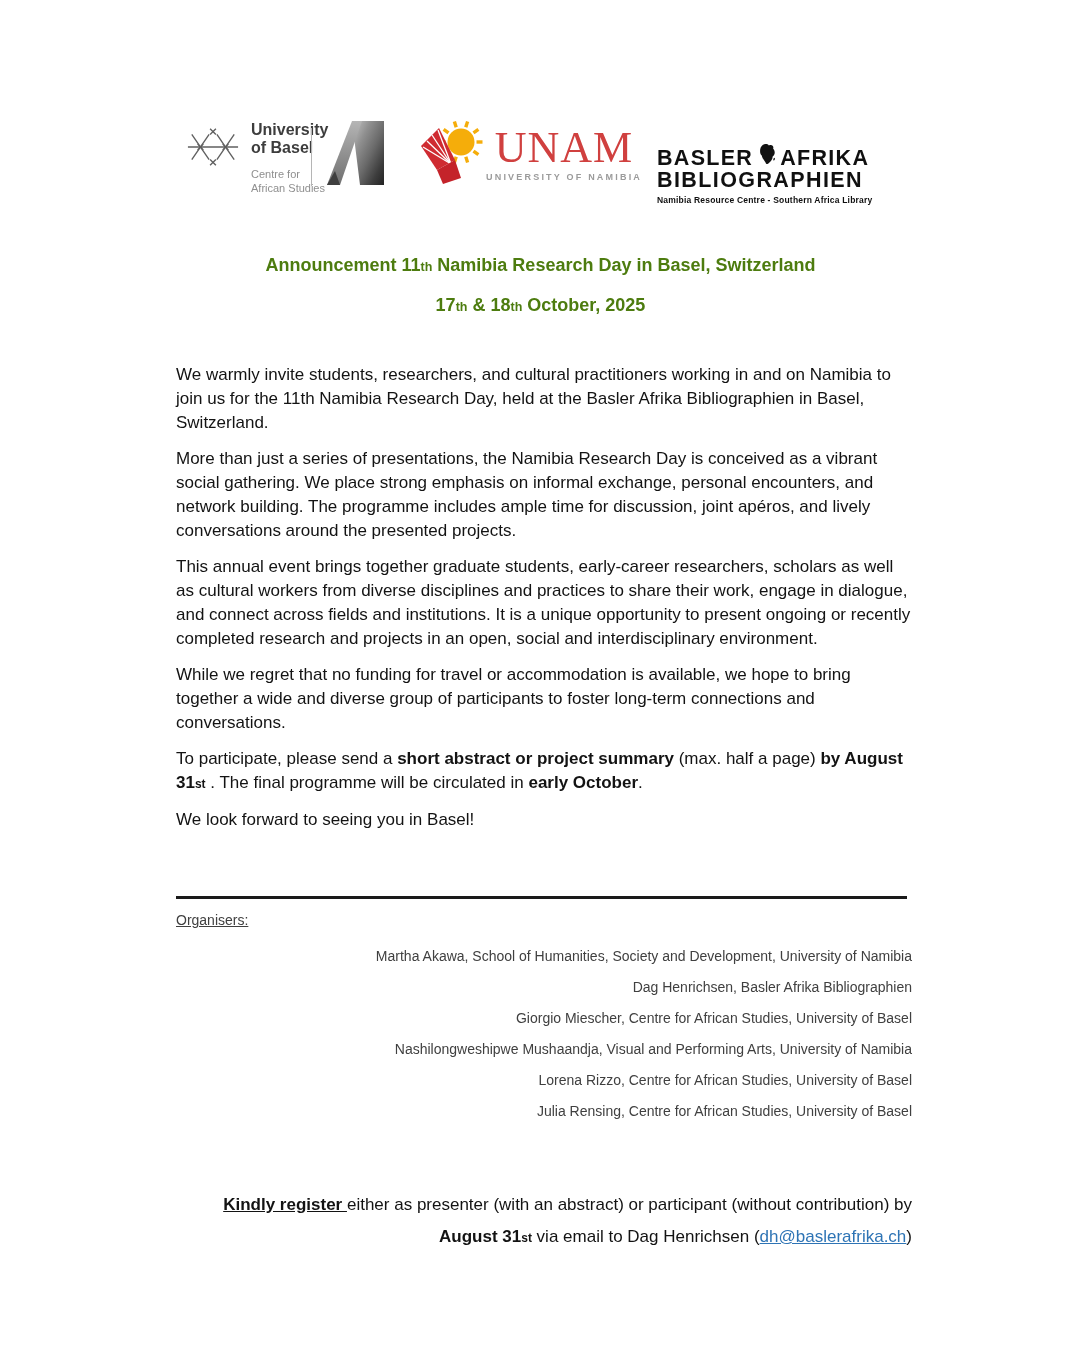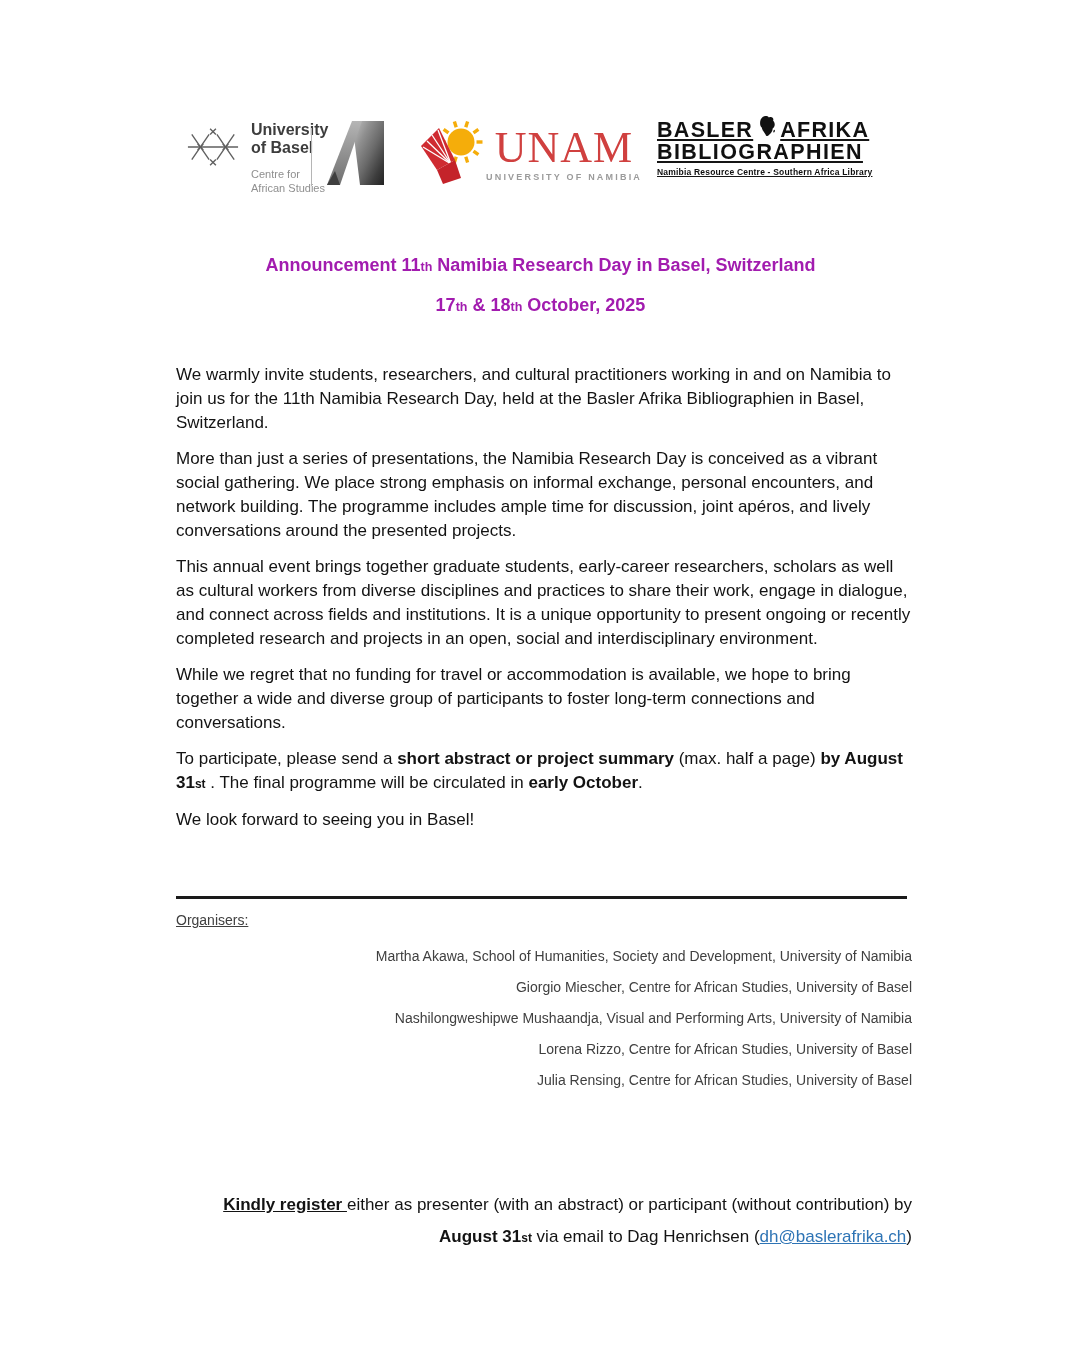--- a/index.html
+++ b/index.html
@@ -12,29 +12,29 @@
   .lg-unibas { position:absolute; left:186px; top:121px; display:flex; gap:11px; }
   .unibas-name { font-size:16px; font-weight:bold; color:#3d3d3d; line-height:18px; }
   .unibas-sub  { font-size:11px; color:#8f8f8f; line-height:14px; margin-top:10px; }
   .vdiv { position:absolute; left:311px; top:128px; width:1px; height:58px; background:#b5b5b5; }
   .lg-a { position:absolute; left:327px; top:121px; }
   .lg-unam { position:absolute; left:419px; top:120px; display:flex; align-items:flex-start; }
   .unam-text { margin-left:3px; margin-top:8px; text-align:center; }
   .unam-acronym { font-family:"Liberation Serif", serif; font-size:44px; line-height:40px;
                   color:#d0403f; letter-spacing:1px; }
   .unam-sub { font-size:9px; font-weight:bold; color:#9b9b9b; letter-spacing:2.2px; margin-top:4px; white-space:nowrap; }
-  .lg-bab { position:absolute; left:657px; top:120px;text-decoration:underline; }
+  .lg-bab { position:absolute; left:657px; top:148px; }
   .bab-l1 { font-size:21.5px; font-weight:bold; letter-spacing:1.3px; color:#101010;
             line-height:21px; display:flex; align-items:center; gap:4px; white-space:nowrap; }
   .bab-l2 { font-size:21.5px; font-weight:bold; letter-spacing:1.4px; color:#101010; line-height:22px; white-space:nowrap; }
   .bab-l3 { font-size:8.5px; font-weight:bold; color:#101010; margin-top:4px; letter-spacing:0.2px; white-space:nowrap; }
   .africa-wrap { display:inline-block; margin-top:-5px; }
 
   
-  .titles { position:absolute; left:175px; top:255px; width:731px; text-align:center; color:#a21caf; }
+  .titles { position:absolute; left:175px; top:255px; width:731px; text-align:center; color:#4d7c0f; }
   .doc-title { font-size:18px; font-weight:bold; line-height:21px; margin:0; }
   .doc-date  { font-size:18px; font-weight:bold; line-height:21px; margin:17px 0 0 0; }
   .ord-lg { font-size:12.5px; }
 
   
   .docbody { position:absolute; left:176px; top:363px; width:736px; font-size:17px; line-height:24px; color:#131313; }
   .docbody p { margin:0 0 12px 0; }
   .b { font-weight:bold; }
   .ord-sm { font-size:12px; }
 
@@ -164,20 +164,21 @@
     <p>This annual event brings together graduate students, early-career researchers, scholars as well as cultural workers from diverse disciplines and practices to share their work, engage in dialogue, and connect across fields and institutions. It is a unique opportunity to present ongoing or recently completed research and projects in an open, social and interdisciplinary environment.</p>
     <p>While we regret that no funding for travel or accommodation is available, we hope to bring together a wide and diverse group of participants to foster long-term connections and conversations.</p>
     <p><span>To participate, please send a </span><span class="b">short abstract or project summary</span><span> (max. half a page) </span><span class="b">by August 31</span><span class="b ord-sm">st</span><span> . The final programme will be circulated in </span><span class="b">early October</span><span>.</span></p>
     <p>We look forward to seeing you in Basel!</p>
   </div>
 
   <div class="rule"></div>
   <div class="organisers">
     <p class="org-label">Organisers:</p>
     <p class="org-item">Martha Akawa, School of Humanities, Society and Development, University of Namibia</p>
+    <p class="org-item">Dag Henrichsen, Basler Afrika Bibliographien</p>
     <p class="org-item">Giorgio Miescher, Centre for African Studies, University of Basel</p>
     <p class="org-item">Nashilongweshipwe Mushaandja, Visual and Performing Arts, University of Namibia</p>
     <p class="org-item">Lorena Rizzo, Centre for African Studies, University of Basel</p>
     <p class="org-item">Julia Rensing, Centre for African Studies, University of Basel</p>
   </div>
 
   <div class="register">
     <p><span class="reg-bu">Kindly register </span><span>either as presenter (with an abstract) or participant (without contribution) by </span><span class="b">August 31</span><span class="b ord-sm">st</span><span> via email to Dag Henrichsen (</span><a class="email-link">dh@baslerafrika.ch</a><span>)</span></p>
   </div>
 

